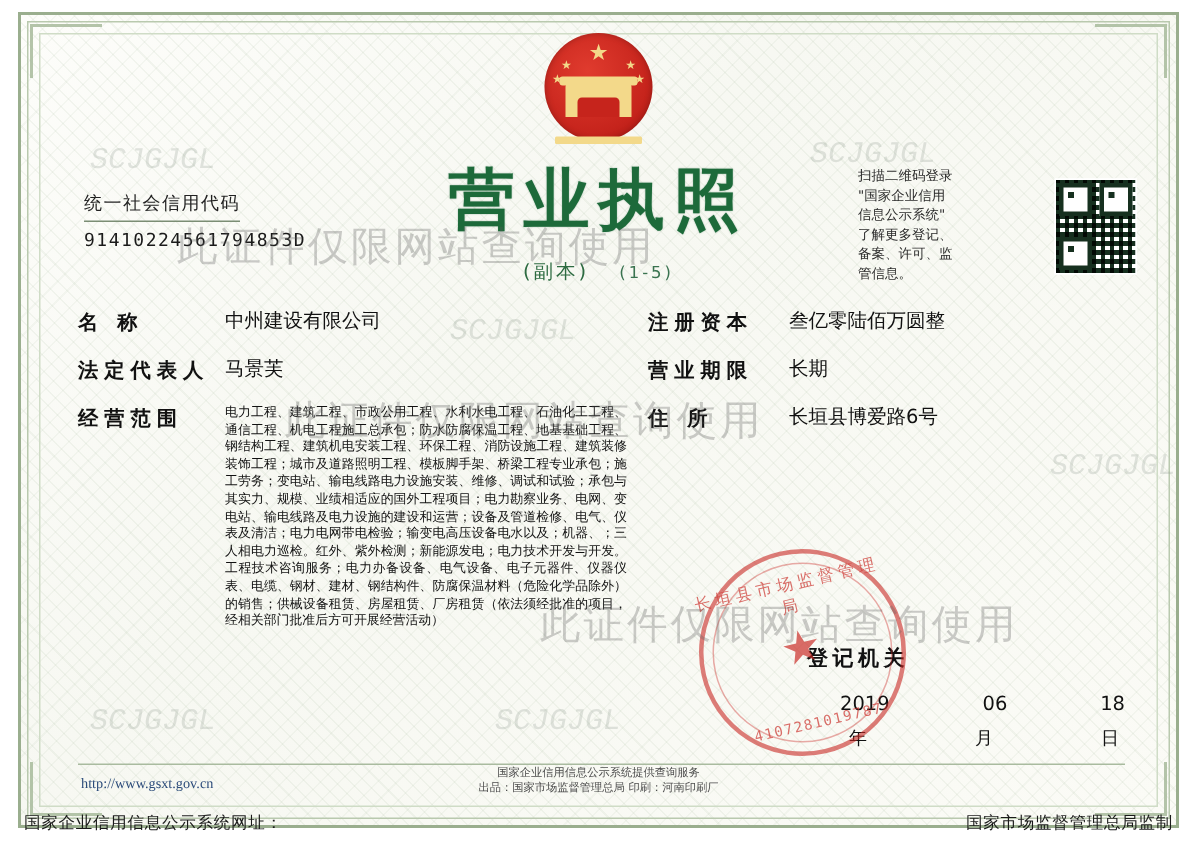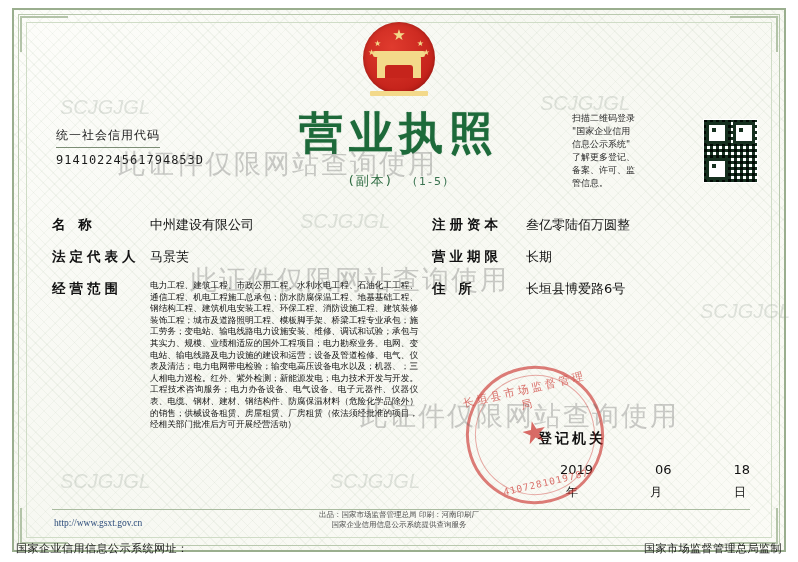--- a/index.html
+++ b/index.html
@@ -213,21 +213,21 @@
     margin-right: 7px;
     text-align: left;
     width: 108px;
   }
 
   
   .fields {
     position: absolute;
     left: 52px;
     right: 48px;
-    top: 216px;
+    top: 206px;
   }
   .row {
     display: flex;
     margin-bottom: 14px;
   }
   .col-left { width: 380px; display: flex; }
   .col-right { flex: 1; display: flex; }
   .flabel {
     font-size: 13.5px;
     color: #111;
@@ -380,21 +380,21 @@
     pointer-events: none;
     font-family: Liberation Serif, serif;
   }
   .wm.w1 { left: 118px; top: 146px; }
   .wm.w2 { left: 190px; top: 262px; }
   .wm.w3 { left: 360px; top: 398px; }
   .wm-small {
     position: absolute;
     font-size: 20px;
     color: rgba(150,160,150,.28);
-    font-family: Liberation Sans, sans-serif;
+    font-family: Liberation Mono, monospace;
     font-style: italic;
     pointer-events: none;
   }
   .wm-small.a { left: 60px; top: 96px; }
   .wm-small.b { left: 540px; top: 92px; }
   .wm-small.c { left: 700px; top: 300px; }
   .wm-small.d { left: 60px; top: 470px; }
   .wm-small.e { left: 330px; top: 470px; }
   .wm-small.f { left: 300px; top: 210px; }
 </style>
@@ -517,22 +517,22 @@
   <div class="seal">
     <div class="ring"></div>
     <div class="seal-top">长垣县市场监督管理局</div>
     <div class="seal-star">★</div>
     <div class="seal-bottom">4107281019787</div>
   </div>
 
   <div class="footer-line"></div>
   <div class="footer-url">http://www.gsxt.gov.cn</div>
   <div class="footer-note">
+    <div>国家企业信用信息公示系统提供查询服务</div>
     <div>出品：国家市场监督管理总局 印刷：河南印刷厂</div>
-    <div>国家企业信用信息公示系统提供查询服务</div>
   </div>
 
   <div class="wm w1">此证件仅限网站查询使用</div>
   <div class="wm w2">此证件仅限网站查询使用</div>
   <div class="wm w3">此证件仅限网站查询使用</div>
 
   <div class="outside-left">国家企业信用信息公示系统网址：</div>
   <div class="outside-right">国家市场监督管理总局监制</div>
 
 </div>

